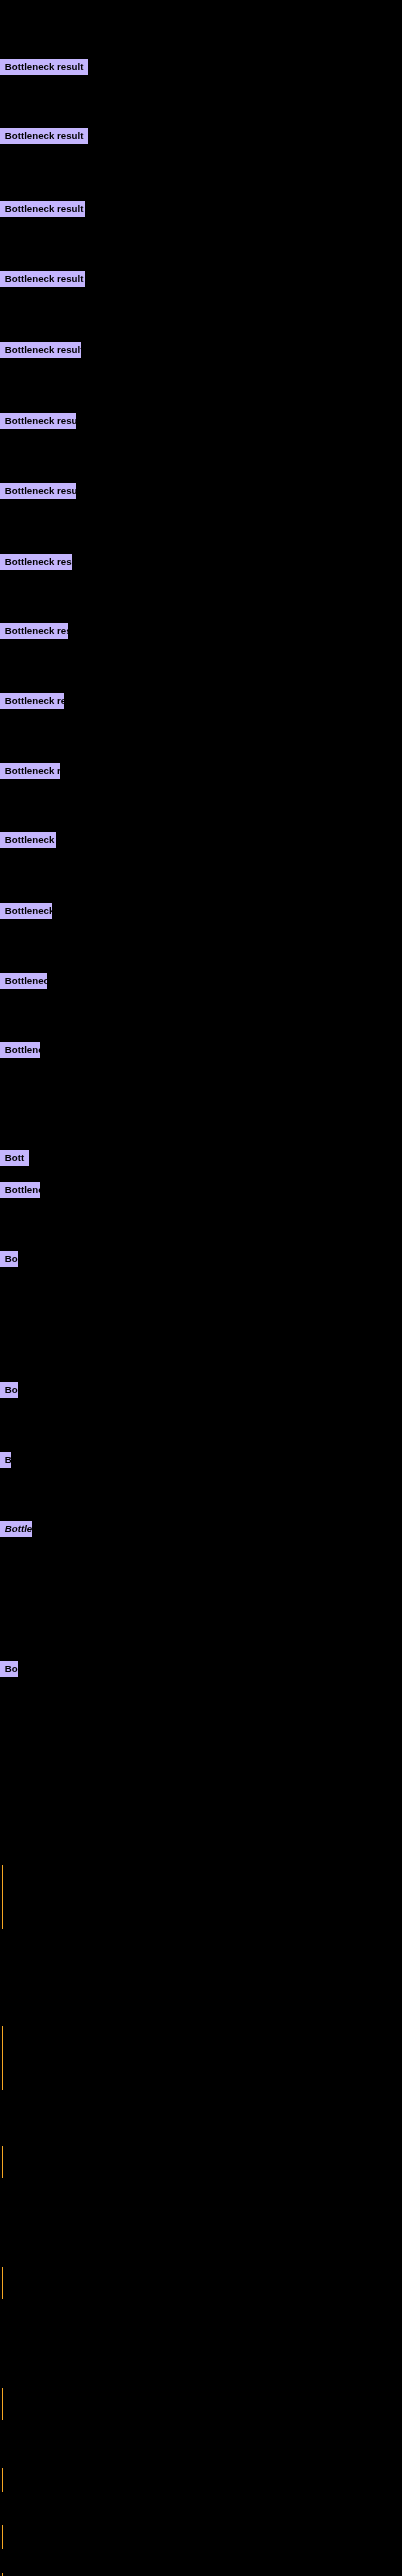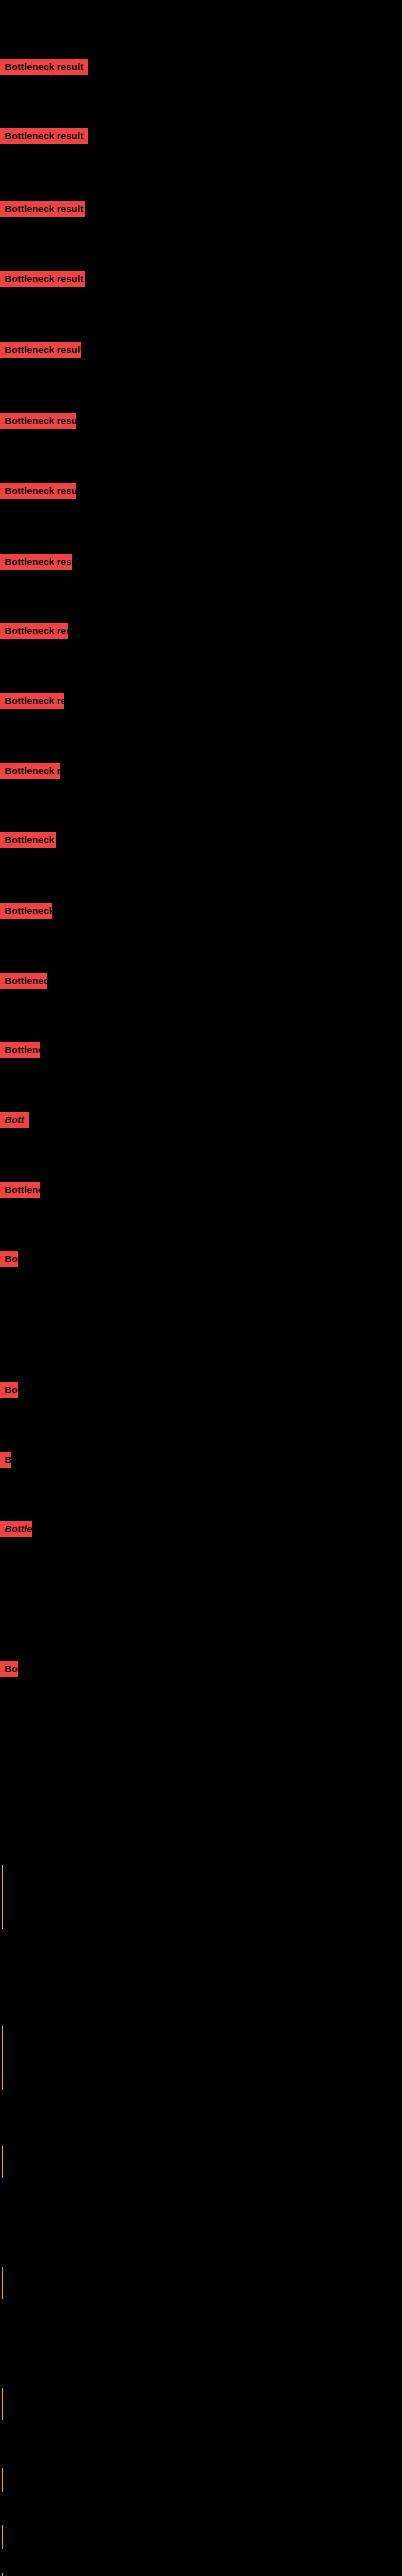--- a/index.html
+++ b/index.html
@@ -15,21 +15,21 @@
       position: relative;
     }
     .site-title {
       text-align: center;
       color: #ffffff;
       font-size: 13px;
       padding: 6.4px 0;
       font-weight: normal;
     }
     .bottleneck-badge {
-      background-color: #ef4444;
+      background-color: #c4b5fd;
       color: #000000;
       font-size: 9.7px;
       font-weight: bold;
       padding: 2.4px 4.8px;
       display: inline-block;
       position: absolute;
       left: 0;
       white-space: nowrap;
       overflow: hidden;
     }
@@ -54,21 +54,21 @@
     <div class="bottleneck-badge" style="top: 400px; max-width: 76px;">Bottleneck result</div>
     <div class="bottleneck-badge" style="top: 470px; max-width: 76px;">Bottleneck result</div>
     <div class="bottleneck-badge" style="top: 541px; max-width: 72px;">Bottleneck result</div>
     <div class="bottleneck-badge" style="top: 610px; max-width: 68px;">Bottleneck result</div>
     <div class="bottleneck-badge" style="top: 680px; max-width: 64px;">Bottleneck result</div>
     <div class="bottleneck-badge" style="top: 750px; max-width: 60px;">Bottleneck res</div>
     <div class="bottleneck-badge" style="top: 819px; max-width: 56px;">Bottleneck res</div>
     <div class="bottleneck-badge" style="top: 890px; max-width: 52px;">Bottleneck res</div>
     <div class="bottleneck-badge" style="top: 960px; max-width: 47px;">Bottleneck re</div>
     <div class="bottleneck-badge" style="top: 1029px; max-width: 40px;">Bottlenec</div>
-    <div class="bottleneck-badge" style="top: 1099px; max-width: 31px; font-style: italic;">Bott</div>
+    <div class="bottleneck-badge" style="top: 1137px; max-width: 31px;">Bott</div>
     <div class="bottleneck-badge" style="top: 1169px; max-width: 40px;">Bottlenec</div>
     <div class="bottleneck-badge" style="top: 1238px; max-width: 17.7px;">Bo</div>
     <div class="bottleneck-badge" style="top: 1369px; max-width: 17.7px;">Bo</div>
     <div class="bottleneck-badge" style="top: 1439px; max-width: 11.3px;">B</div>
     <div class="bottleneck-badge" style="top: 1508px; max-width: 32px; font-style: italic;">Bottle</div>
     <div class="bottleneck-badge" style="top: 1648px; max-width: 17.7px;">Bo</div>
     <div class="vertical-line" style="top: 1852px; height: 64px;"></div>
     <div class="vertical-line" style="top: 2013px; height: 64px;"></div>
     <div class="vertical-line" style="top: 2133px; height: 32px;"></div>
     <div class="vertical-line" style="top: 2254px; height: 32px;"></div>

